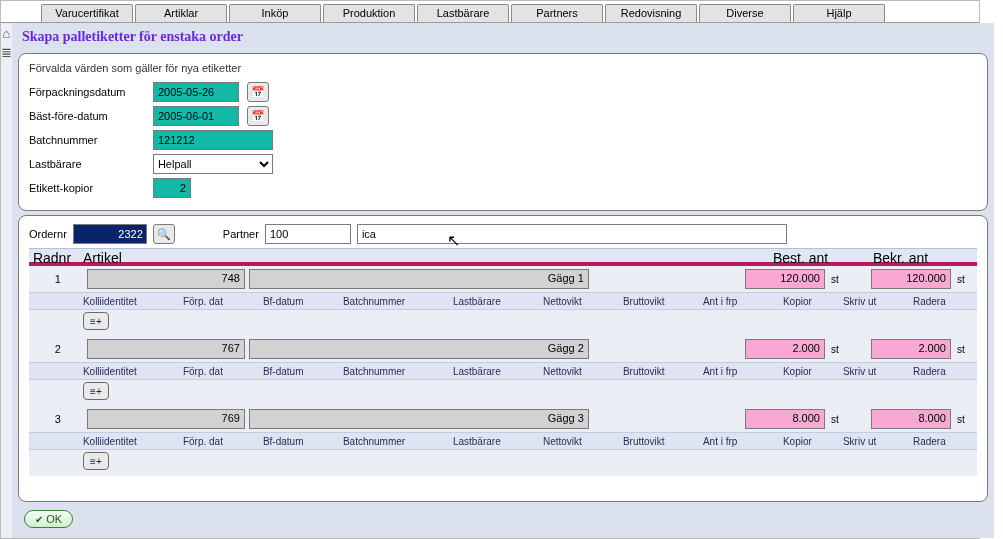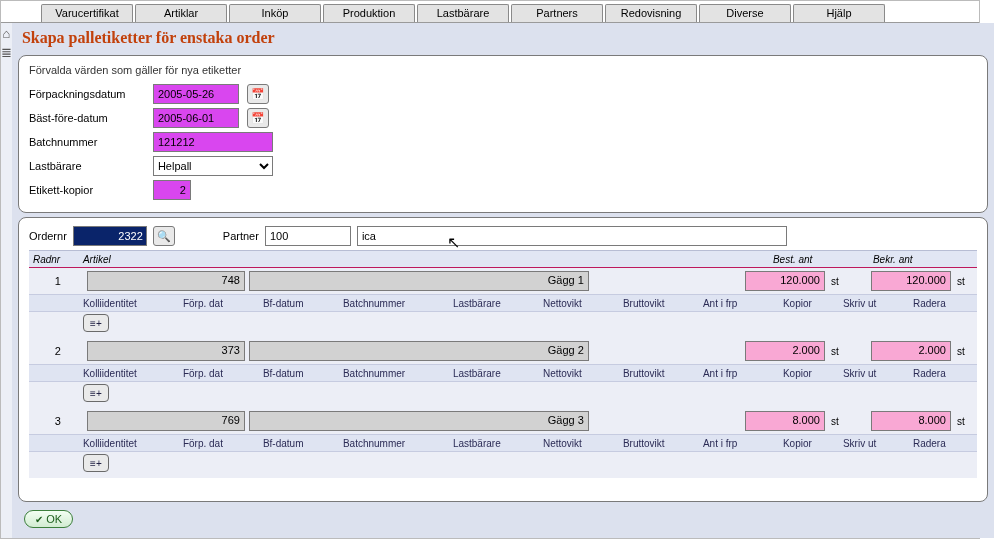--- a/index.html
+++ b/index.html
@@ -61,42 +61,42 @@
 
   .workarea {
     flex: 1;
     background: #dce1ee;
     display: flex;
     flex-direction: column;
     padding: 0 6px 6px 6px;
   }
   .page-title {
     font-family: Georgia, "Times New Roman", serif;
-    font-size: 16px;
+    font-size: 14px;
     font-weight: bold;
-    color: #c2410c;
+    color: #6d28d9;
     padding: 6px 4px 8px 4px;
   }
 
   .panel {
     background: #fff;
     border: 1px solid #7a7a7a;
     border-radius: 8px;
     padding: 8px 10px 10px 10px;
     margin-bottom: 4px;
   }
 
   
   .defaults-title { color: #333; margin-bottom: 6px; }
   .field-row { display: flex; align-items: center; height: 24px; gap: 8px; }
   .field-lbl { width: 116px; }
   .txt {
     height: 20px;
     border: 1px solid #7a7a7a;
-    background: #d946ef;
+    background: #14b8a6;
     font: inherit;
     padding: 1px 4px;
   }
   .txt.w-date { width: 86px; }
   .txt.w-batch { width: 120px; }
   .txt.w-copies { width: 38px; text-align: right; }
   .icon-btn {
     width: 22px; height: 20px;
     border: 1px solid #7a7a7a;
     background: #e9e9e9;
@@ -121,25 +121,24 @@
     background: #0a246a; color:#fff;
   }
   .input-partnercode { width: 86px; height:20px; border:1px solid #7a7a7a; font:inherit; padding:1px 4px; }
   .input-partnername { width: 430px; height:20px; border:1px solid #7a7a7a; font:inherit; padding:1px 4px; }
 
   .grid-head {
     display: grid;
     grid-template-columns: 50px 1fr 100px 100px;
     background: #e1e6f4;
     border-top: 1px solid #b7bdd4;
-    border-bottom: 1px solid #be185d;
+    border-bottom: 4px solid #be185d;
     height: 18px; line-height: 18px;
     padding: 0 4px;
-    font-size: 10px;
-    font-style: italic;
+    font-size: 14px;
   }
   .grid-head .th-radnr { }
   .grid-head .th-qty { text-align: left; }
 
   .line {
     display: grid;
     grid-template-columns: 50px 158px 340px 1fr 80px 18px 16px 80px 18px;
     align-items: center;
     gap: 4px;
     padding: 3px 4px;
@@ -303,21 +302,21 @@
           <span>Skriv ut</span>
           <span>Radera</span>
         </div>
         <div class="subrow">
           <span></span>
           <span class="add-btn">≡+</span>
         </div>
 
         <div class="line">
           <span class="rownum">2</span>
-          <div class="cell-ro">373</div>
+          <div class="cell-ro">767</div>
           <div class="cell-ro">Gägg 2</div>
           <span></span>
           <div class="cell-qty">2.000</div>
           <span class="unit">st</span>
           <span></span>
           <div class="cell-qty">2.000</div>
           <span class="unit">st</span>
         </div>
         <div class="subhead">
           <span></span>

